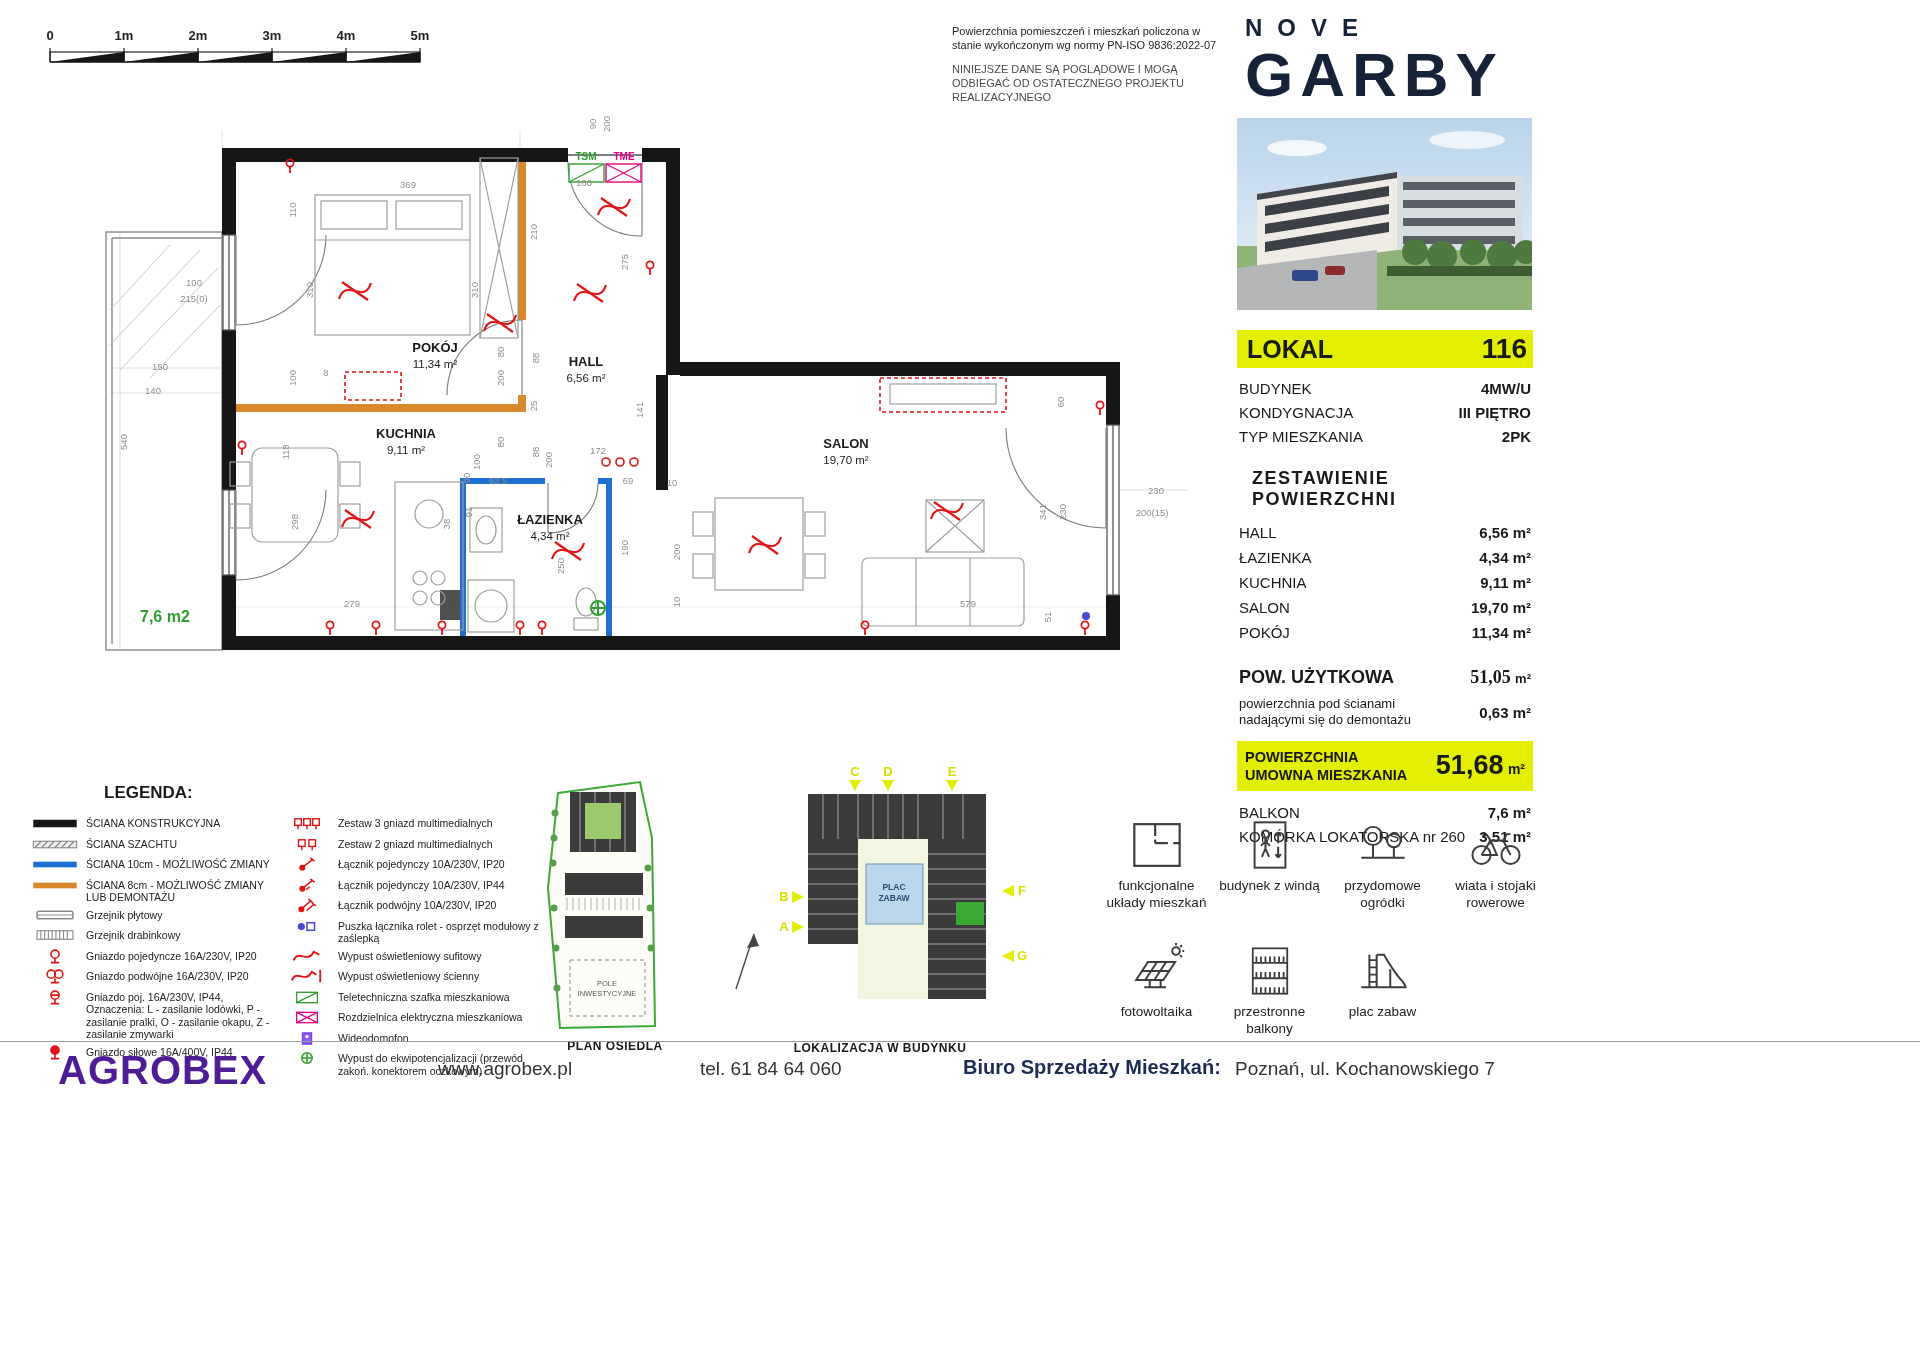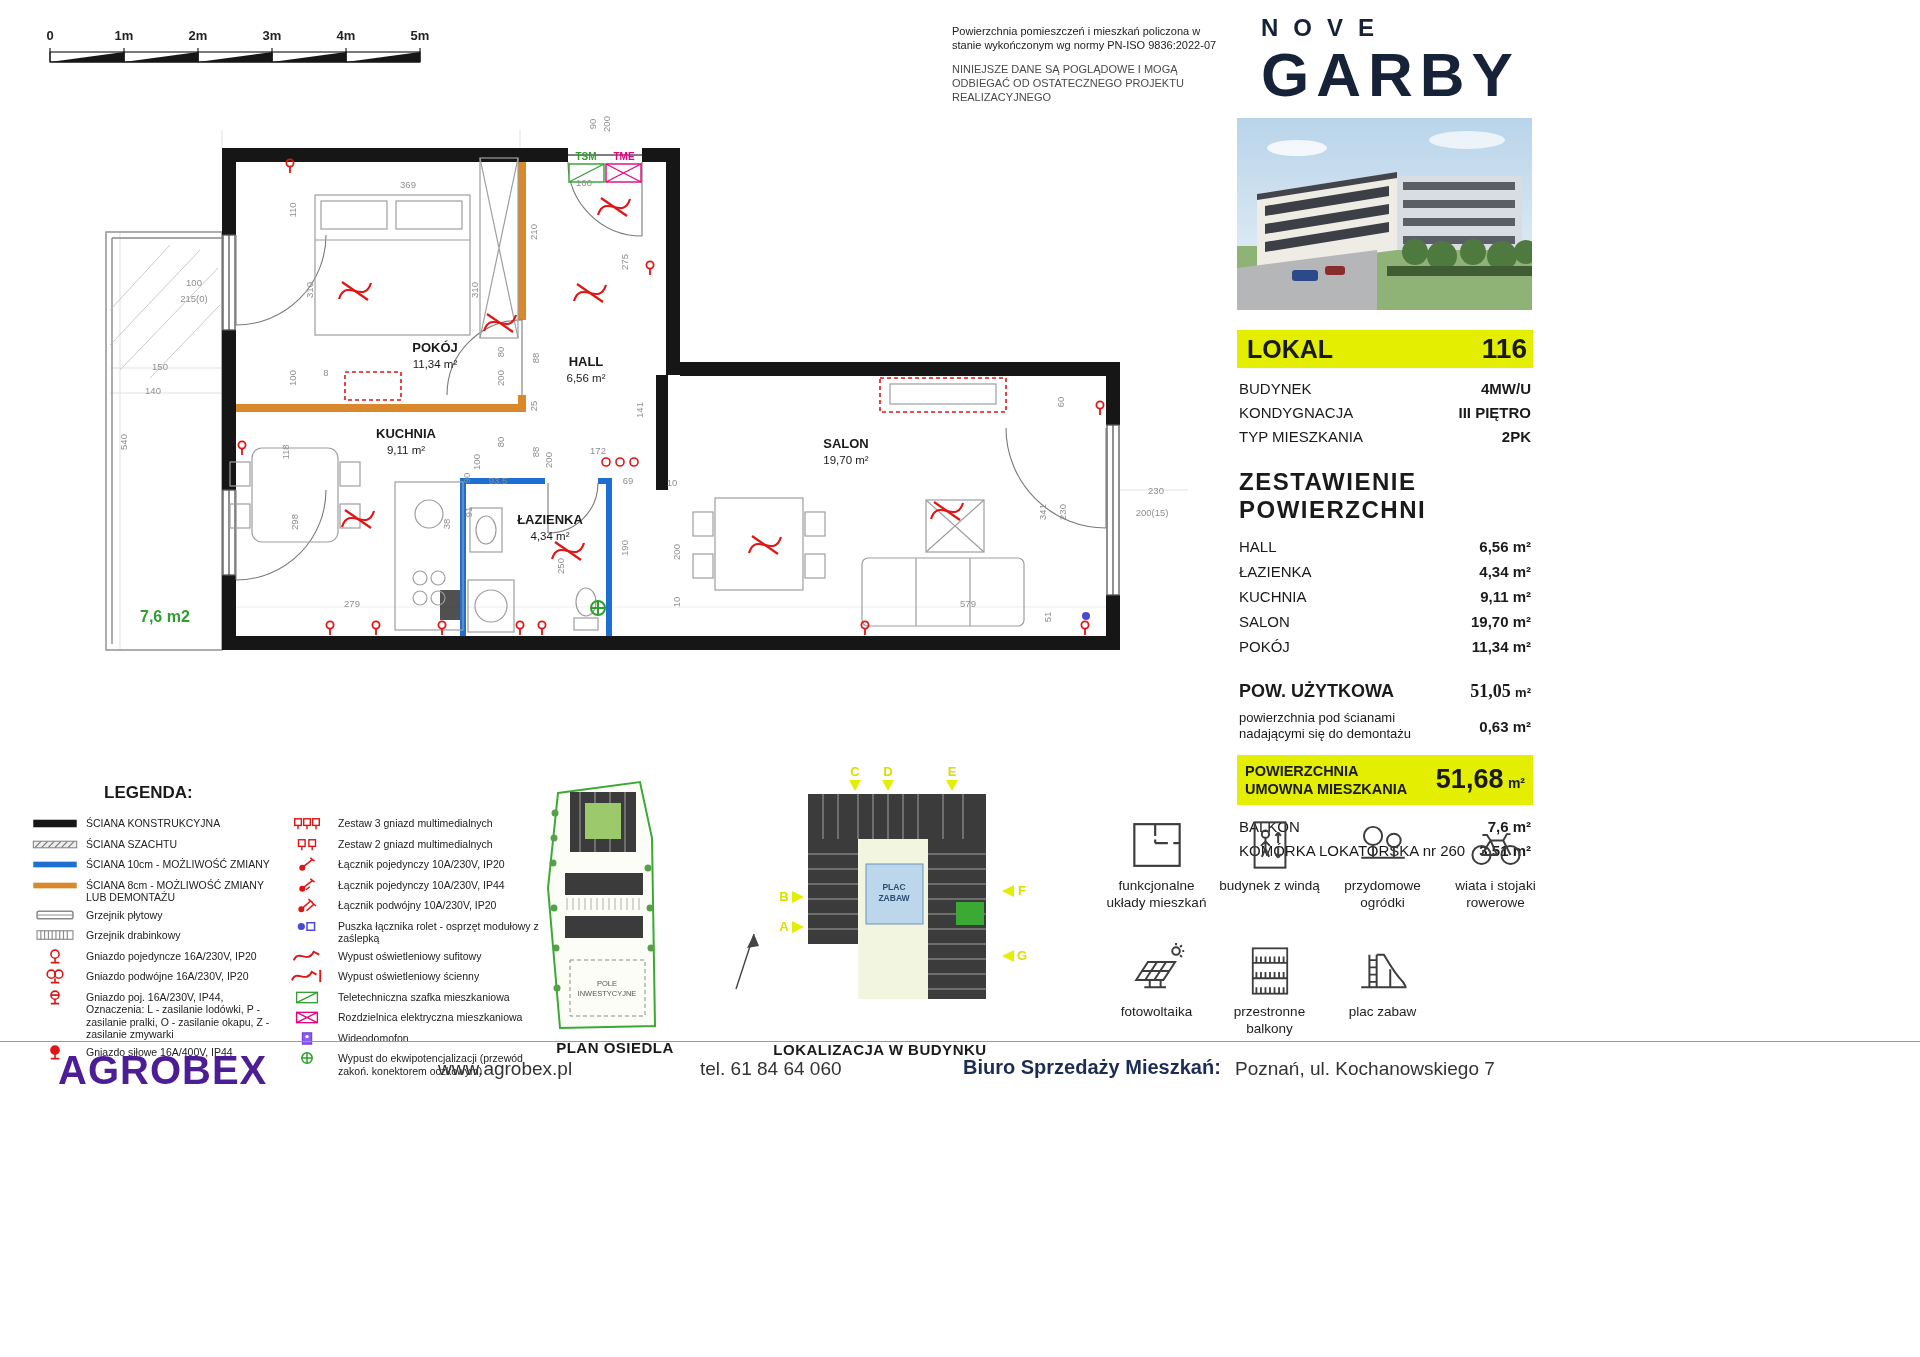--- a/index.html
+++ b/index.html
@@ -9,38 +9,38 @@
   
   .scalebar{position:absolute;left:40px;top:22px;width:400px;height:52px;}
   .scalebar text{font-size:13px;fill:#222;text-anchor:middle;font-weight:600;}
 
   
   .disclaimer{position:absolute;left:952px;top:24px;width:274px;}
   .disclaimer .p1{font-size:11px;line-height:1.3;color:#222;margin:0 0 9px 0;}
   .disclaimer .p2{font-size:11px;line-height:1.3;color:#4a4a4a;margin:0;}
 
   
-  .brand{position:absolute;left:1245px;top:14px;width:290px;color:#162238;margin-left:16px;}
+  .brand{position:absolute;left:1245px;top:14px;width:290px;color:#162238;}
   .brand-line1{font-size:24px;font-weight:700;letter-spacing:15px;}
   .brand-line2{font-size:62px;font-weight:800;letter-spacing:7px;line-height:1.0;margin-top:2px;}
 
   
   .photo{position:absolute;left:1237px;top:118px;width:295px;height:192px;}
 
   
   .info{position:absolute;left:1237px;top:330px;width:296px;}
   .lokal-row{background:#e4ee00;display:flex;justify-content:space-between;align-items:center;
              padding:3px 6px 3px 10px;height:32px;}
   .lokal-label{font-size:25px;font-weight:800;}
   .lokal-number{font-size:28px;font-weight:800;}
   .irow{display:flex;justify-content:space-between;font-size:15px;padding:3.5px 2px;}
   .irow-l{color:#1a1a1a;}
   .irow-v{font-weight:600;text-align:right;}
   .detail-rows{margin-top:8px;}
-  .areas-title{font-size:24px;font-weight:800;letter-spacing:1.5px;margin:20px 0 10px 2px;}
+  .areas-title{font-size:18px;font-weight:800;letter-spacing:1.5px;margin:20px 0 10px 15px;}
   .area-rows .irow{padding:4px 2px;}
   .usable-row{display:flex;justify-content:space-between;align-items:baseline;margin-top:22px;padding:0 2px;}
   .usable-l{font-size:18px;font-weight:800;}
   .big-num{font-size:18px;font-weight:800;font-family:Liberation Serif, serif;}
   .unit{font-size:13px;font-weight:700;}
   .demo-row{display:flex;justify-content:space-between;align-items:center;margin-top:8px;padding:0 2px;}
   .demo-l{font-size:13px;line-height:1.25;width:200px;}
   .demo-v{font-size:15px;font-weight:600;}
   .contract-row{background:#e4ee00;display:flex;justify-content:space-between;align-items:center;
                 margin-top:12px;padding:7px 8px;}
@@ -64,21 +64,21 @@
   .legend-cols{display:flex;}
   .lg-col{width:252px;}
   .lg-col.right{width:262px;}
   .lg-row{display:flex;align-items:flex-start;margin-bottom:3.5px;}
   .lg-ic{width:50px;height:17px;flex:0 0 50px;margin-right:6px;}
   .lg-txt{font-size:10.5px;line-height:1.18;color:#222;padding-top:2px;}
 
   
   .siteplan{position:absolute;left:537px;top:778px;width:156px;text-align:center;}
   .location{position:absolute;left:718px;top:764px;width:324px;text-align:center;}
-  .map-label{font-weight:bold;font-size:15px;letter-spacing:0.5px;margin-top:5px;color:#1a1a1a;}
+  .map-label{font-weight:bold;font-size:12px;letter-spacing:0.5px;margin-top:5px;color:#1a1a1a;}
   .loc-letter{font-size:13px;font-weight:bold;fill:#d9e000;text-anchor:middle;}
   .plac-t{font-size:8.5px;font-weight:bold;fill:#2c4d6e;text-anchor:middle;}
   .pole-t{font-size:7.5px;fill:#555;text-anchor:middle;}
 
   
   .features{position:absolute;left:1100px;top:816px;width:452px;}
   .feat-grid{display:grid;grid-template-columns:repeat(4,113px);row-gap:30px;justify-items:center;}
   .feat{display:flex;flex-direction:column;align-items:center;width:110px;}
   .feat-ic{width:58px;height:58px;}
   .feat-label{font-size:13.5px;line-height:1.25;text-align:center;color:#222;margin-top:4px;}

